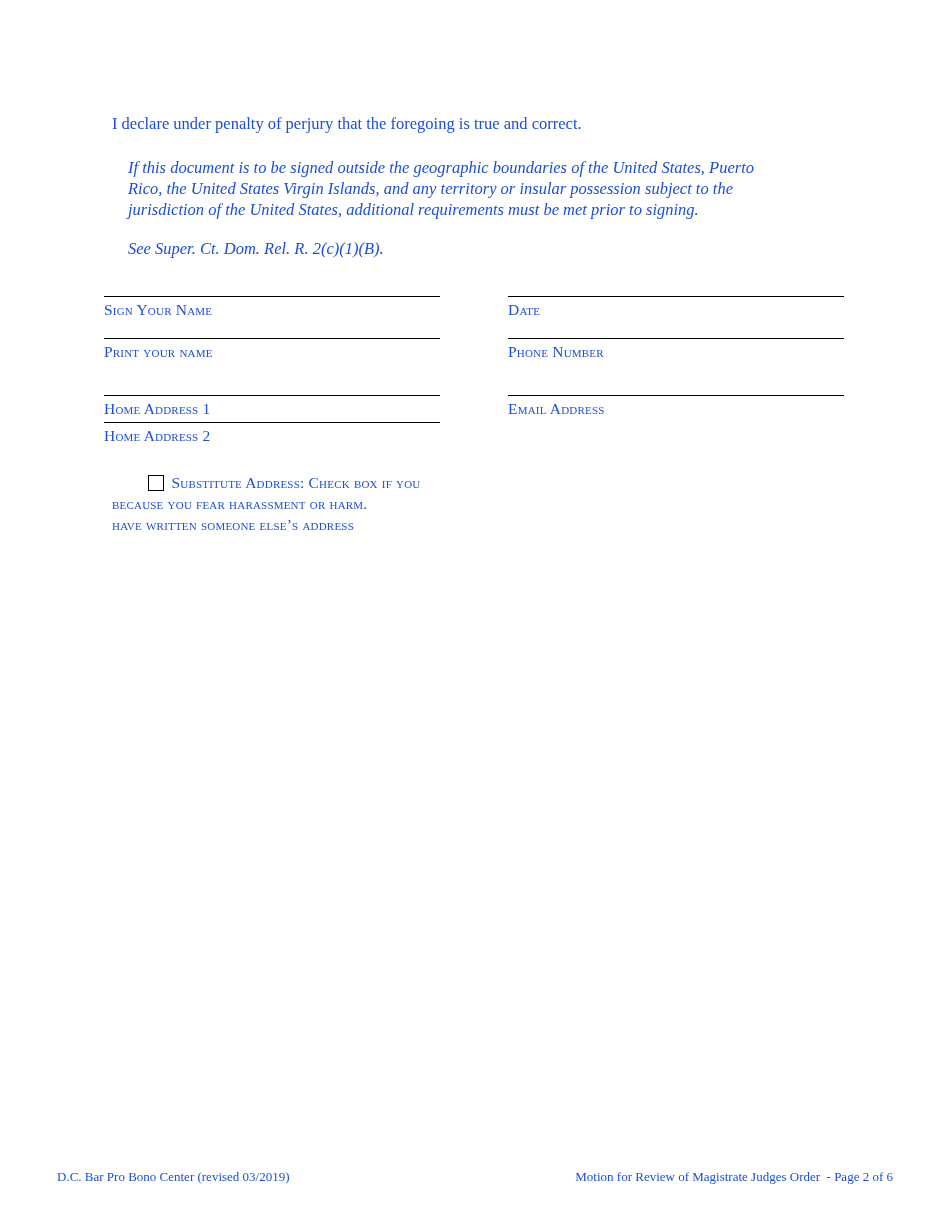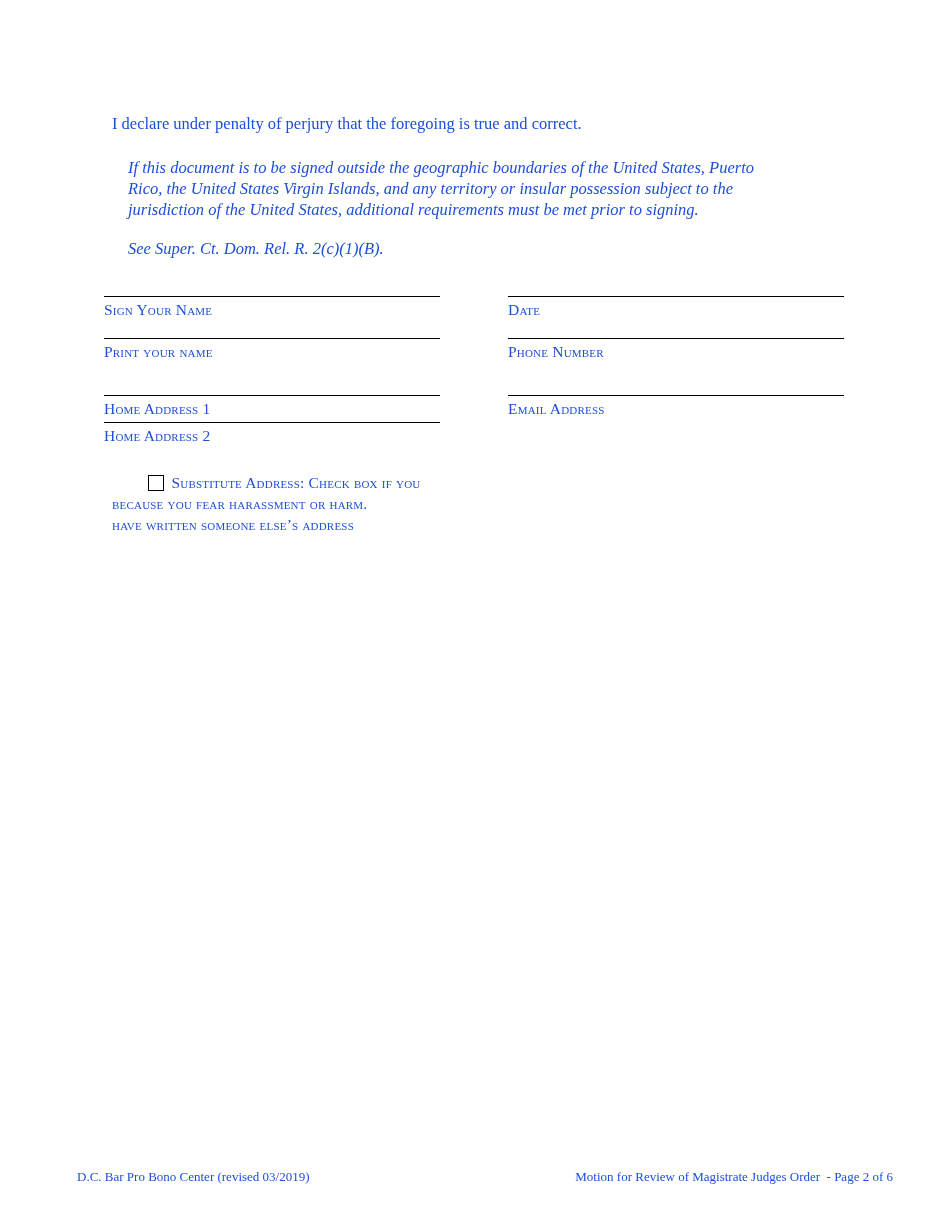--- a/index.html
+++ b/index.html
@@ -77,21 +77,20 @@
     border: 1.5px solid #000000;
     margin: 3px 7px 0 0;
     background: #ffffff;
   }
   .footer-left, .footer-right {
     position: absolute;
     top: 1169px;
     font-size: 13px;
     line-height: 16px;
     white-space: pre;
-    margin-left: 20px;
   }
   .footer-left  { left: 57px; }
   .footer-right { right: 57px; }
 </style>
 </head>
 <body>
 
 <div class="page">
 
   <div class="declaration">I declare under penalty of perjury that the foregoing is true and correct.</div>

